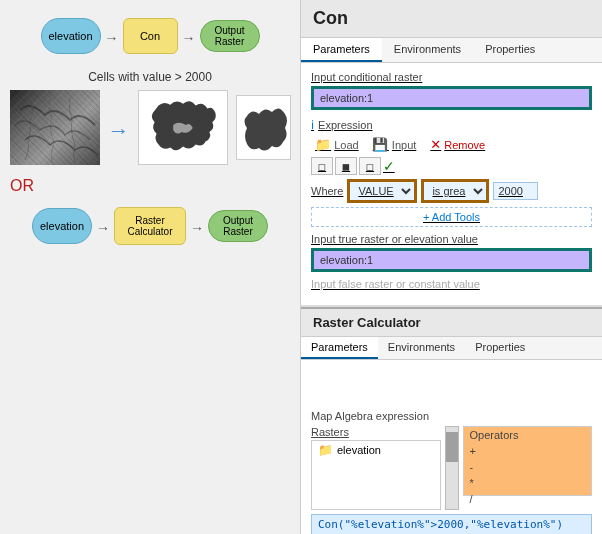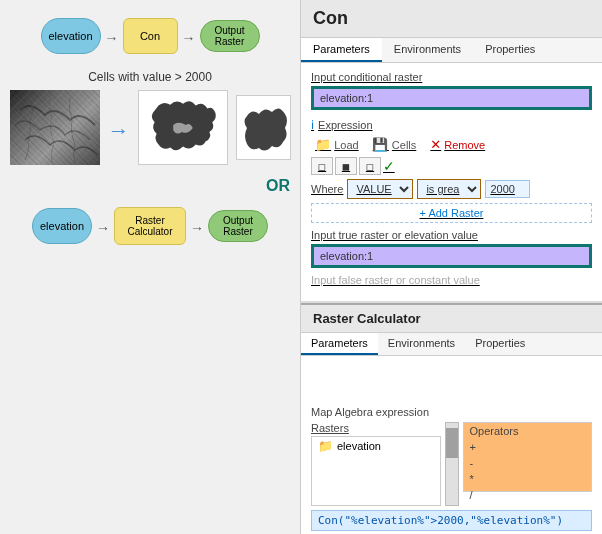--- a/index.html
+++ b/index.html
@@ -115,23 +115,23 @@
       height: 65px;
       background: white;
       border: 1px solid #ccc;
       position: relative;
       overflow: hidden;
     }
 
     
     .or-label {
       font-size: 16px;
-      font-weight: bold;
-      color: #0f766e;
-      text-align: right;
+      font-weight: normal;
+      color: #b91c1c;
+      text-align: left;
       padding: 4px 0;
     }
 
     
     .flow-diagram2 {
       display: flex;
       align-items: center;
       justify-content: center;
       gap: 4px;
     }
@@ -260,21 +260,21 @@
       gap: 4px;
       margin-bottom: 4px;
       font-size: 11px;
     }
     .where-label {
       color: #444;
       font-size: 11px;
       min-width: 30px;
     }
     .where-select {
-      border: 1px solid #a16207;
+      border: 3px solid #a16207;
       background: #e8f4ff;
       padding: 2px 4px;
       font-size: 11px;
       color: #333;
       min-width: 55px;
     }
     .where-value {
       border: 1px solid #a0c4e8;
       background: #e8f4ff;
       padding: 2px 4px;
@@ -517,21 +517,21 @@
         <span class="info-icon">ℹ</span>
         <span>Expression</span>
       </div>
       <div class="expr-toolbar">
         <span class="expr-btn btn-load">
           <span class="expr-btn-icon">📁</span>
           <span>Load</span>
         </span>
         <span class="expr-btn btn-save">
           <span class="expr-btn-icon">💾</span>
-          <span>Cells</span>
+          <span>Input</span>
         </span>
         <span class="expr-btn btn-remove">
           <span class="expr-btn-icon">✕</span>
           <span>Remove</span>
         </span>
       </div>
       <div class="expr-mini-toolbar">
         <div class="mini-btn">◻</div>
         <div class="mini-btn">◼</div>
         <div class="mini-btn">◻</div>
@@ -545,21 +545,21 @@
           <option value="VALUE">VALUE</option>
         </select>
         <select class="where-select">
           <option value="is grea">is grea</option>
         </select>
         <input class="where-value" type="text" value="2000" style="">
       </div>
 
       
       <div class="add-clause">
-        <span>+ Add Raster</span>
+        <span>+ Add Tools</span>
       </div>
 
       
       <div class="field-label">
         <span>Input true raster or elevation value</span>
       </div>
       <input class="field-input" type="text" value="elevation:1" style="">
 
       
       <div class="field-label" style="color:#aaa;">

